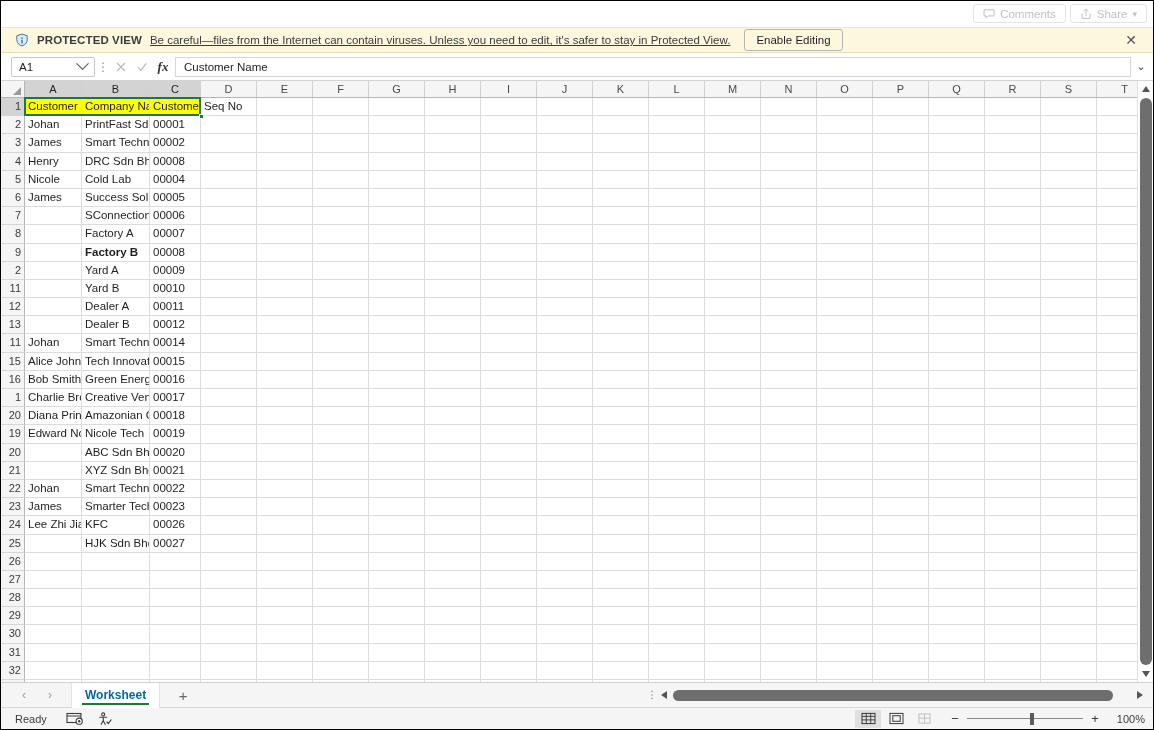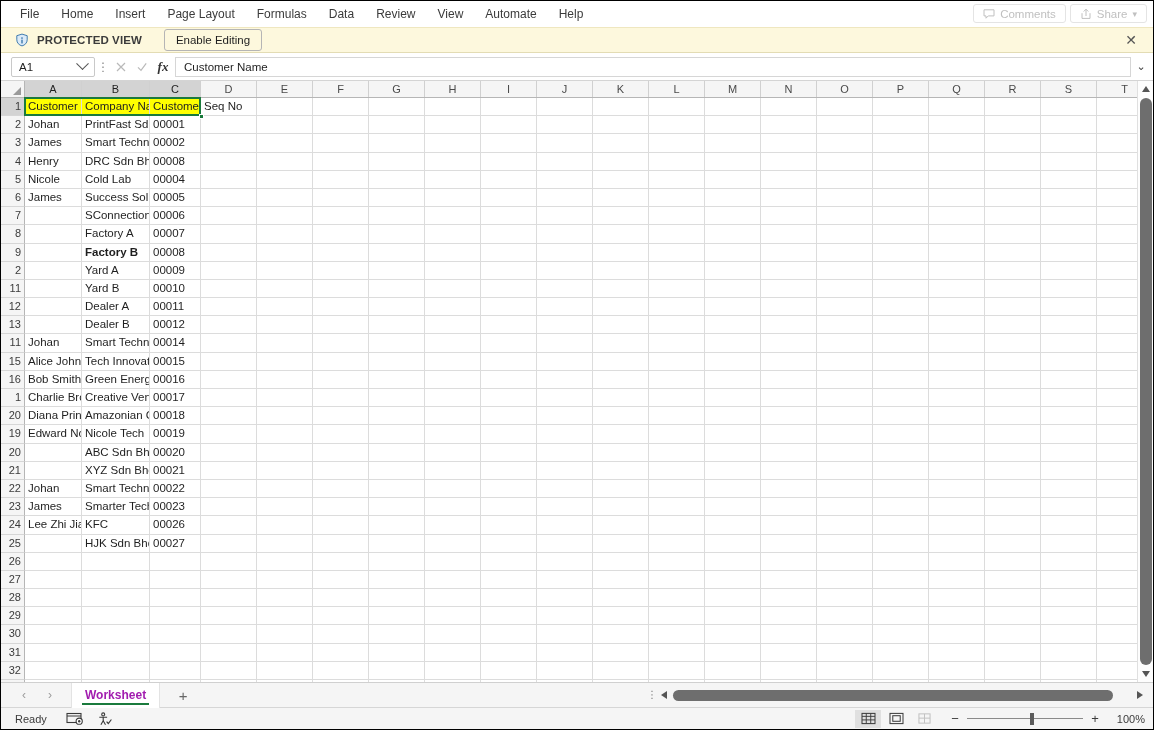--- a/index.html
+++ b/index.html
@@ -279,21 +279,21 @@
     display:flex; align-items:center; justify-content:center;
     color: #9b9b9b; font-size: 12px;
   }
   .sheettab {
     margin-left: 8px;
     background: #ffffff;
     height: 25px;
     display: flex; align-items: center;
     padding: 0 13px;
     font-size: 12px; font-weight: bold;
-    color: #a21caf;
+    color: #0369a1;
     position: relative;
     border-left: 1px solid #e3e3e3;
     border-right: 1px solid #e3e3e3;
   }
   .sheettab::after {
     content: "";
     position: absolute; left: 10px; right: 10px; bottom: 3px;
     height: 2px; background: #1a7a3c;
   }
   .addsheet {
@@ -342,32 +342,20 @@
     width: 4px; height: 12px; background: #5c5c5c;
   }
   .zpct { width: 34px; text-align: right; font-size: 11px; margin-left: 4px; }
 </style>
 </head>
 <body>
 
 <div id="app">
 
   <div class="ribbon-tabs">
-    <div id="ribbon-tabs-host" style="display:flex;align-items:center;">
-        <div class="rtab">File</div>
-        <div class="rtab">Home</div>
-        <div class="rtab">Insert</div>
-        <div class="rtab">Page Layout</div>
-        <div class="rtab">Formulas</div>
-        <div class="rtab">Data</div>
-        <div class="rtab">Review</div>
-        <div class="rtab">View</div>
-        <div class="rtab">Automate</div>
-        <div class="rtab">Help</div>
-      </div>
     <div class="topright">
       <div class="tr-btn">
         <span class="tr-ico">
           <svg viewBox="0 0 12 12" width="12" height="12">
               <path d="M1 1.8h10v6.1H5.3L3 10.2V7.9H1z" fill="none" stroke="#c0c0c0" stroke-width="1"></path>
             </svg>
         </span>
         <span>Comments</span>
       </div>
       <div class="tr-btn share">
@@ -385,20 +373,21 @@
 
   <div class="pv-banner">
     <span class="pv-shield">
       <svg viewBox="0 0 14 14" width="14" height="14">
         <path d="M7 1.1 1.8 2.7v4.1c0 3 2.2 5.3 5.2 6.1 3-0.8 5.2-3.1 5.2-6.1V2.7z" fill="#dbeaf7" stroke="#2f6fa8" stroke-width="0.9"></path>
         <circle cx="7" cy="5" r="0.85" fill="#2f6fa8"></circle>
         <rect x="6.35" y="6.5" width="1.3" height="4" rx="0.5" fill="#2f6fa8"></rect>
       </svg>
     </span>
     <span class="pv-title">PROTECTED VIEW</span>
+    <span class="pv-msg">Be careful—files from the Internet can contain viruses. Unless you need to edit, it's safer to stay in Protected View.</span>
     <button class="pv-enable">Enable Editing</button>
     <span class="pv-close">✕</span>
   </div>
 
   <div class="fbar">
     <div class="namebox">
       <span class="txt">A1</span>
       <span class="chev"></span>
     </div>
     <div class="dots">⋮</div>

